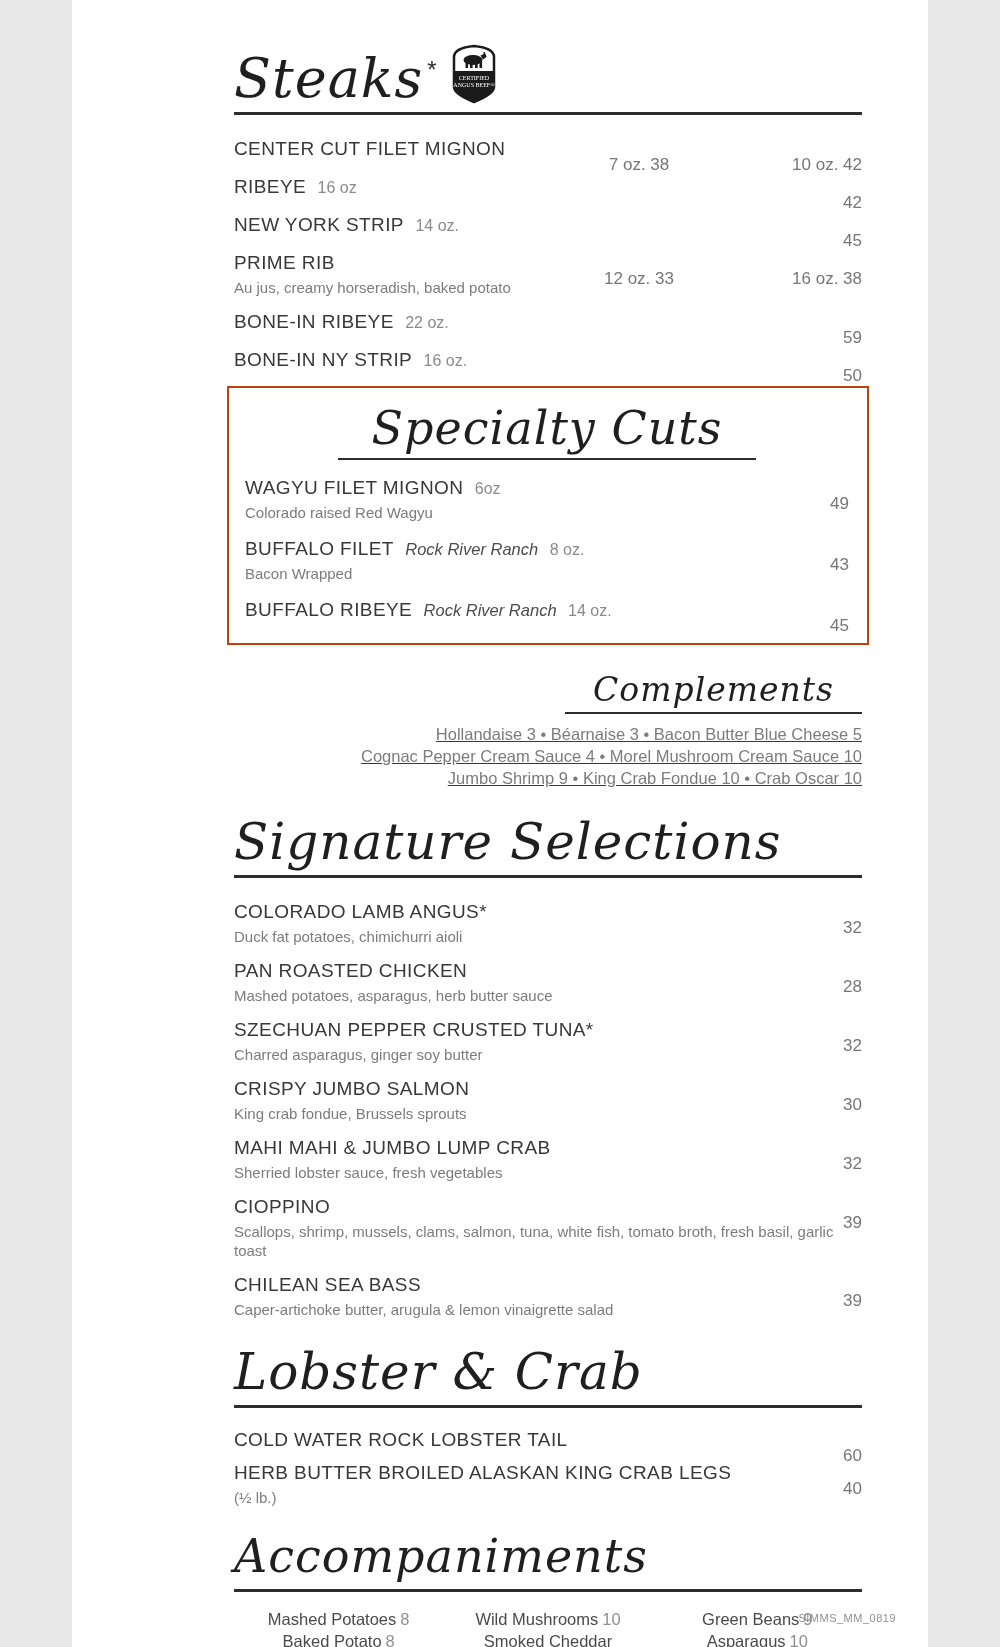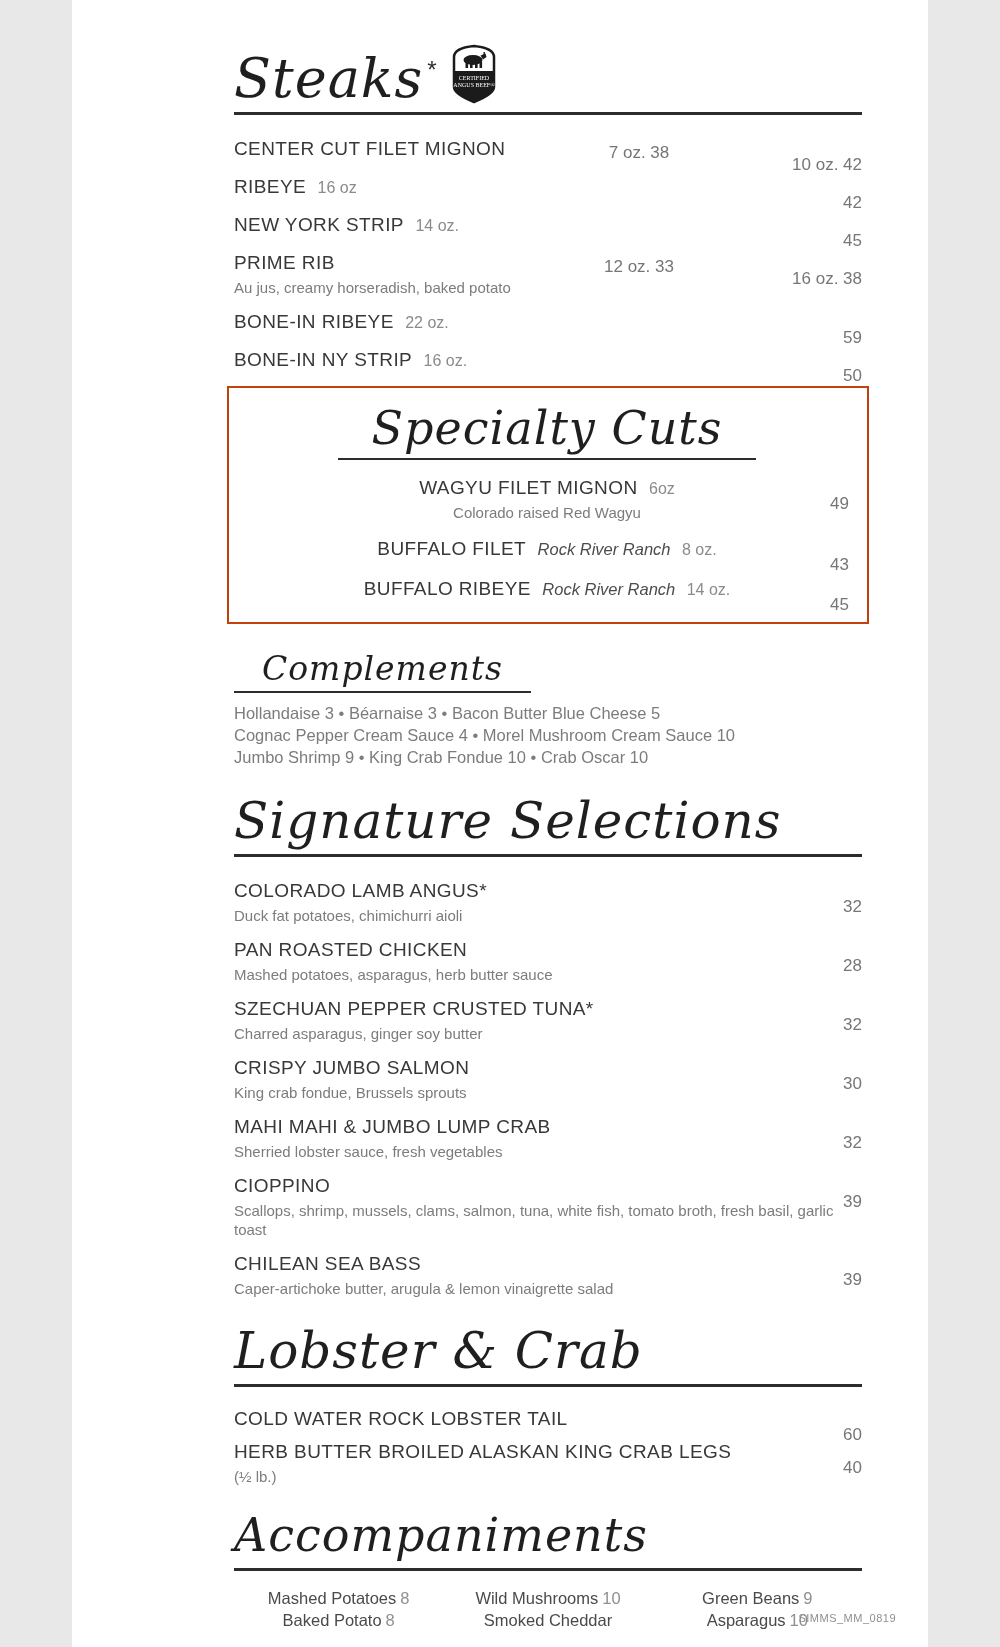--- a/index.html
+++ b/index.html
@@ -30,42 +30,42 @@
   .hdr-ast{font-size:24px;color:#2c2c2c;margin:0 10px 22px 4px;}
   .cab-logo{margin-bottom:2px;}
 
   
   .items{margin-top:22px;}
   .row{margin-bottom:13px;}
   .line{position:relative;line-height:24px;}
   .nm{font-size:19px;letter-spacing:.4px;color:#383838;}
   .sz{font-size:16px;color:#8b8b8b;margin-left:7px;}
   .ranch{font-size:16.5px;font-style:italic;color:#4c4c4c;margin-left:7px;}
-  .mid{position:absolute;left:340px;top:4px;width:130px;text-align:center;
+  .mid{position:absolute;left:340px;top:16px;width:130px;text-align:center;
        font-size:17px;color:#767676;}
   .pr{position:absolute;right:0;top:16px;font-size:17px;color:#767676;}
   .desc{font-size:15px;color:#7c7c7c;line-height:19px;margin-top:2px;}
   .sz:empty,.mid:empty,.desc:empty,.ranch:empty,.ac-pr:empty{display:none;}
 
   
   .spec-box{
     border:2px solid #c2410c;
     margin:10px -7px 0 -7px;
     padding:14px 18px 20px 16px;
   }
   .spec-hdr{text-align:center;margin-bottom:16px;}
   .spec-hdr .script{
     display:inline-block;font-size:46px;line-height:52px;
     border-bottom:2px solid #2d2d2d;padding:0 34px 4px 34px;
   }
-  .spec-box .row{margin-bottom:15px;text-align:center;}
+  .spec-box .row{margin-bottom:15px;}
   .spec-box .row:last-child{margin-bottom:0;}
 
   
-  .comp{margin-top:26px;text-align:left;}
+  .comp{margin-top:26px;text-align:right;text-decoration:underline;}
   .comp .script{
     display:inline-block;font-size:33px;line-height:38px;
     border-bottom:2px solid #2d2d2d;padding:0 28px 3px 28px;
   }
   .comp-lines{margin-top:9px;}
   .comp-line{font-size:16.5px;color:#7c7c7c;line-height:22px;}
 
   
   .sec-hdr{margin-top:26px;}
   .sec-hdr .script{font-size:50px;line-height:54px;}
@@ -180,20 +180,21 @@
         </div>
         <div class="desc">Colorado raised Red Wagyu</div>
       </div>
       <div class="row">
         <div class="line">
           <span class="nm">BUFFALO FILET</span>
           <span class="ranch">Rock River Ranch</span>
           <span class="sz">8 oz.</span>
           <span class="pr">43</span>
         </div>
+        <div class="desc">Bacon Wrapped</div>
       </div>
       <div class="row">
         <div class="line">
           <span class="nm">BUFFALO RIBEYE</span>
           <span class="ranch">Rock River Ranch</span>
           <span class="sz">14 oz.</span>
           <span class="pr">45</span>
         </div>
 
       </div>

